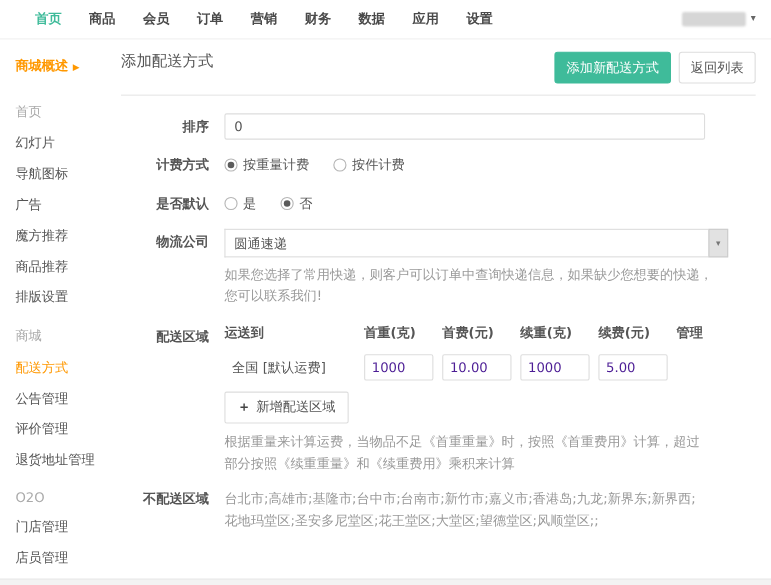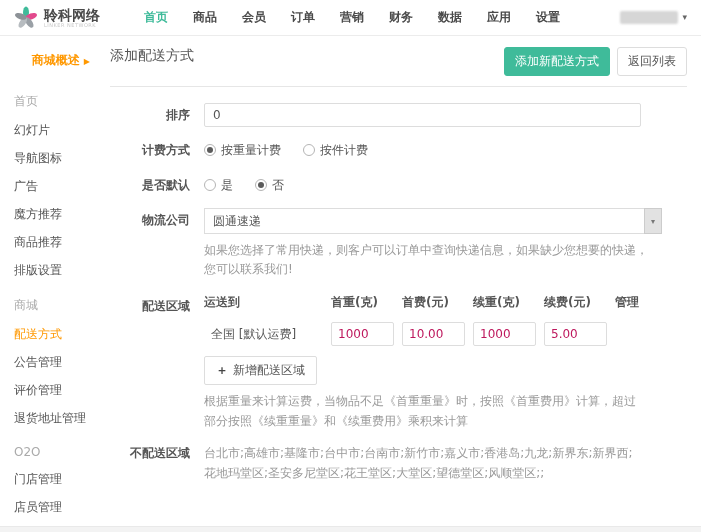--- a/index.html
+++ b/index.html
@@ -18,21 +18,21 @@
   .logo-text .logo-sub{font-size:5px;color:#c8c8c8;letter-spacing:.5px;line-height:6px;}
   .nav{display:flex;gap:25px;margin-left:18px;}
   .nav-item{font-size:12px;font-weight:bold;color:#4a4a4a;cursor:pointer;white-space:nowrap;}
   .nav-item.active{color:var(--accent-green,#3fbb9a);}
   .user{margin-left:auto;display:flex;align-items:center;gap:4px;cursor:pointer;}
   .user-blur{width:58px;height:13px;background:#d6d6d6;border-radius:2px;filter:blur(1px);}
   .caret{font-size:9px;color:#666;line-height:9px;}
 
   
   .sidebar{position:absolute;top:36px;left:0;bottom:6px;width:90px;background:#fff;padding:16px 0 0 14px;font-size:12px;overflow:hidden;}
-  .side-top{color:var(--accent-orange,#ff9800);font-weight:bold;margin-bottom:24px;cursor:pointer;white-space:nowrap;text-align:right;}
+  .side-top{color:var(--accent-orange,#ff9800);font-weight:bold;margin-bottom:24px;cursor:pointer;white-space:nowrap;}
   .side-top .arrow{font-size:8px;}
   .side-header{color:#aaa;margin:18px 0 12px;white-space:nowrap;}
   .side-item{color:#555;margin-bottom:11px;cursor:pointer;white-space:nowrap;}
   .side-item.active{color:var(--accent-orange,#ff9800);}
 
   
   .main{position:absolute;top:36px;left:90px;right:0;bottom:0;padding:0 14px 0 20px;background:#fff;}
   .page-head{display:flex;align-items:flex-start;padding:11px 0 10px;border-bottom:1px solid #e6e6e6;}
   .page-title{font-size:14px;color:#555;}
   .head-btns{margin-left:auto;display:flex;gap:7px;}
@@ -56,49 +56,34 @@
   .select-btn .caret{color:#777;font-size:8px;}
   .help{font-size:12px;color:#999;margin-top:7px;line-height:1.6;}
 
   .dtable{font-size:12px;color:#555;}
   .dhead{display:flex;font-weight:bold;margin-bottom:11px;}
   .c-dest{width:127px;}
   .c-num{width:71px;}
   .c-mgmt{width:40px;}
   .drow{display:flex;align-items:center;}
   .dest-cell{width:127px;padding-left:7px;font-size:12px;color:#555;}
-  .num-input{width:63px;height:24px;border:1px solid #ddd;border-radius:2px;padding:0 6px;font-size:12px;color:#be185d;font-family:inherit;outline:none;margin-right:8px;}
+  .num-input{width:63px;height:24px;border:1px solid #ddd;border-radius:2px;padding:0 6px;font-size:12px;color:#4c1d95;font-family:inherit;outline:none;margin-right:8px;}
   .add-area-btn{margin-top:10px;display:inline-flex;align-items:center;gap:5px;background:#fff;border:1px solid #ddd;border-radius:2px;padding:5px 11px;font-size:12px;color:#555;cursor:pointer;font-family:inherit;}
   .plus{font-weight:bold;color:#444;}
 
   .region-text{font-size:12px;color:#999;line-height:1.65;}
 
   .bottom-strip{position:absolute;left:0;bottom:0;width:100%;height:6px;background:#f3f3f3;border-top:1px solid #e9e9e9;}
 </style>
 </head>
 <body>
 
 <div class="app">
 
   <div class="topbar">
-    <div class="logo">
-      <svg class="logo-icon" viewBox="-12 -12 24 24">
-        <g>
-            <ellipse rx="3" ry="6" cy="-5.5" fill="#3fbb9a" transform="rotate(0)"></ellipse>
-        <ellipse rx="3" ry="6" cy="-5.5" fill="#e24a8d" transform="rotate(72)"></ellipse>
-        <ellipse rx="3" ry="6" cy="-5.5" fill="#9aa0a6" transform="rotate(144)"></ellipse>
-        <ellipse rx="3" ry="6" cy="-5.5" fill="#b7bcc0" transform="rotate(216)"></ellipse>
-        <ellipse rx="3" ry="6" cy="-5.5" fill="#8d9297" transform="rotate(288)"></ellipse>
-          </g>
-      </svg>
-      <div class="logo-text">
-        <div class="logo-title">聆科网络</div>
-        <div class="logo-sub">LINKER NETWORK</div>
-      </div>
-    </div>
     <div class="nav">
       <span class="nav-item active">首页</span>
       <span class="nav-item">商品</span>
       <span class="nav-item">会员</span>
       <span class="nav-item">订单</span>
       <span class="nav-item">营销</span>
       <span class="nav-item">财务</span>
       <span class="nav-item">数据</span>
       <span class="nav-item">应用</span>
       <span class="nav-item">设置</span>

